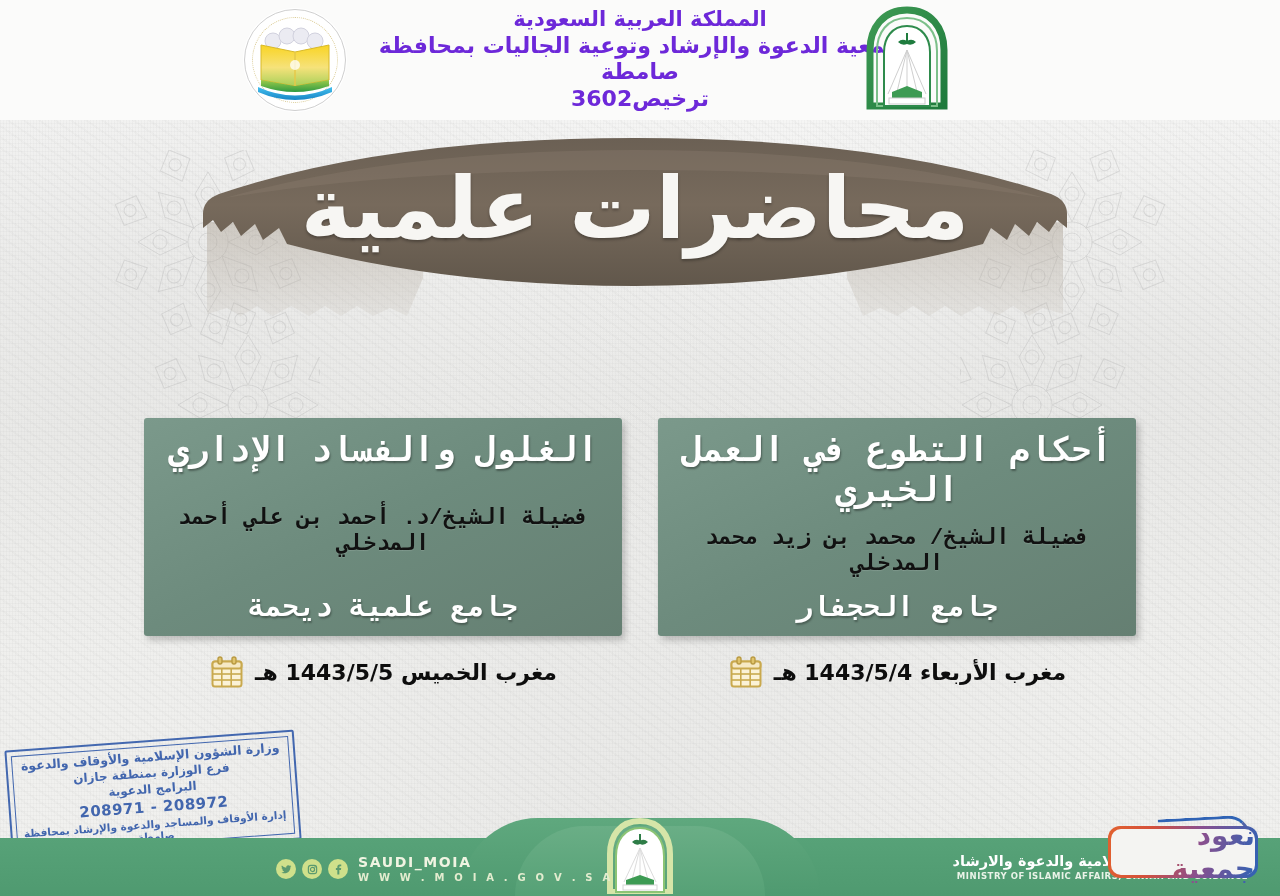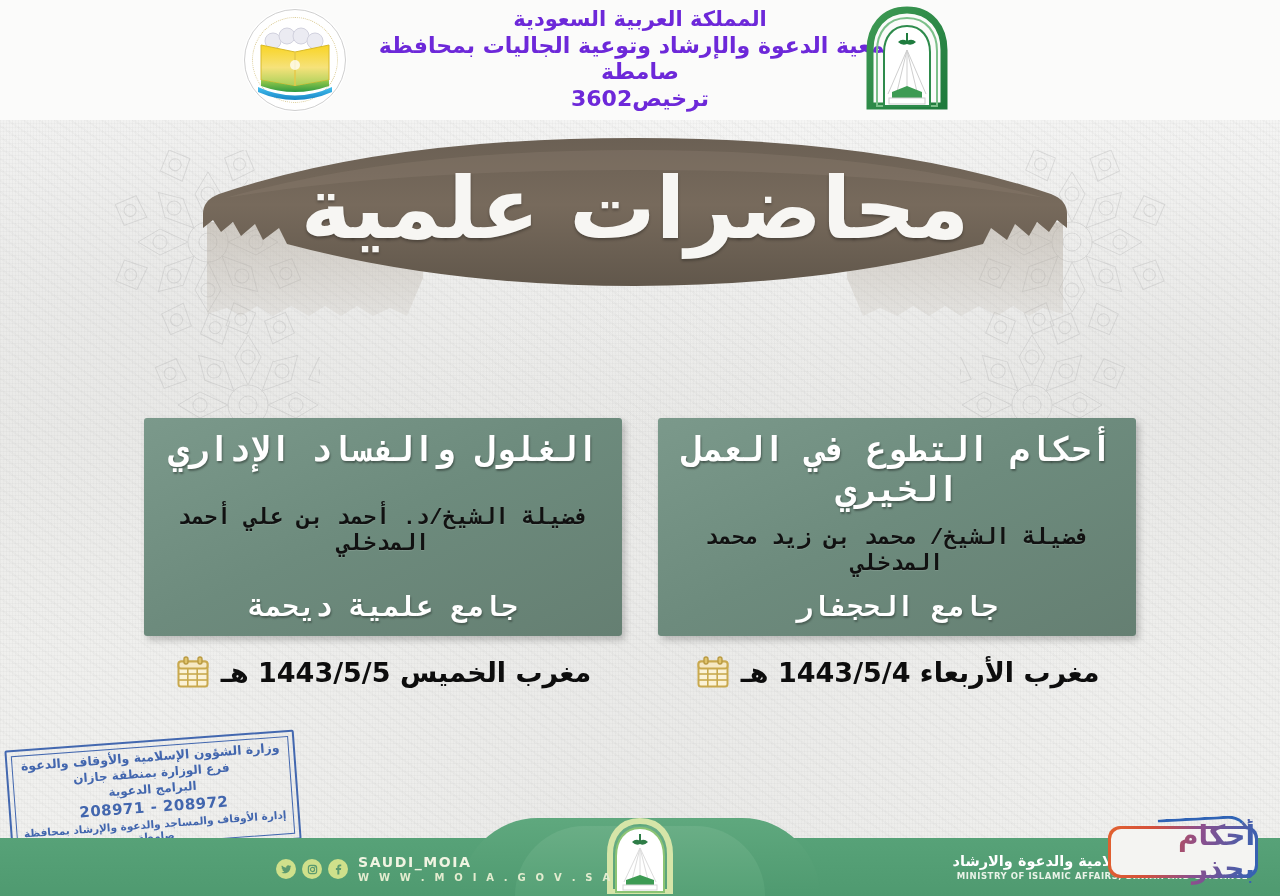--- a/index.html
+++ b/index.html
@@ -182,21 +182,21 @@
   }
   .date-row {
     margin-top: 18px;
     display: flex;
     align-items: center;
     justify-content: center;
     gap: 10px;
     direction: rtl;
   }
   .date-text {
-    font-size: 27px;
+    font-size: 22px;
     font-weight: 800;
     color: #0d0d0d;
     direction: rtl;
     white-space: nowrap;
   }
   .cal-icon { width: 36px; height: 36px; flex: 0 0 auto; }
 
   
   .stamp {
     position: absolute;
@@ -869,18 +869,18 @@
     <div class="footer-right">
       <div class="f-ar">وزارة الشؤون الاسلامية والدعوة والارشاد</div>
       <div class="f-en">MINISTRY OF ISLAMIC AFFAIRS, DAWAH AND GUIDANCE</div>
     </div>
   </div>
 
   <div class="naood">
     <div class="naood-swoosh"></div>
     <div class="naood-box">
       <div class="naood-inner">
-        <span class="naood-text">أحكام بحذر</span>
+        <span class="naood-text">نعود جمعية</span>
       </div>
     </div>
   </div>
 
 </div>
 
 </body></html>

